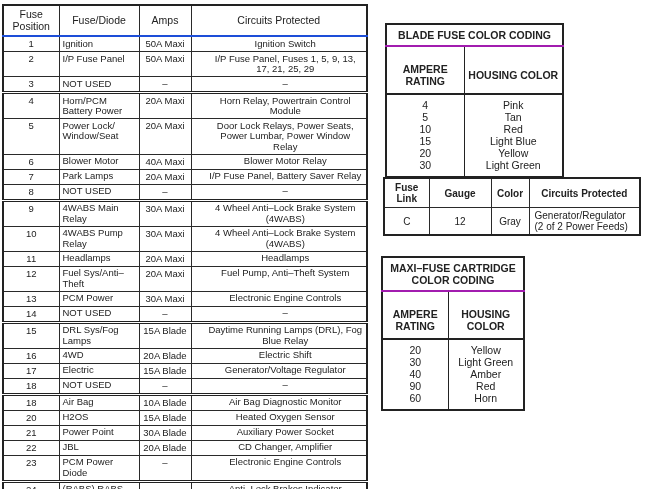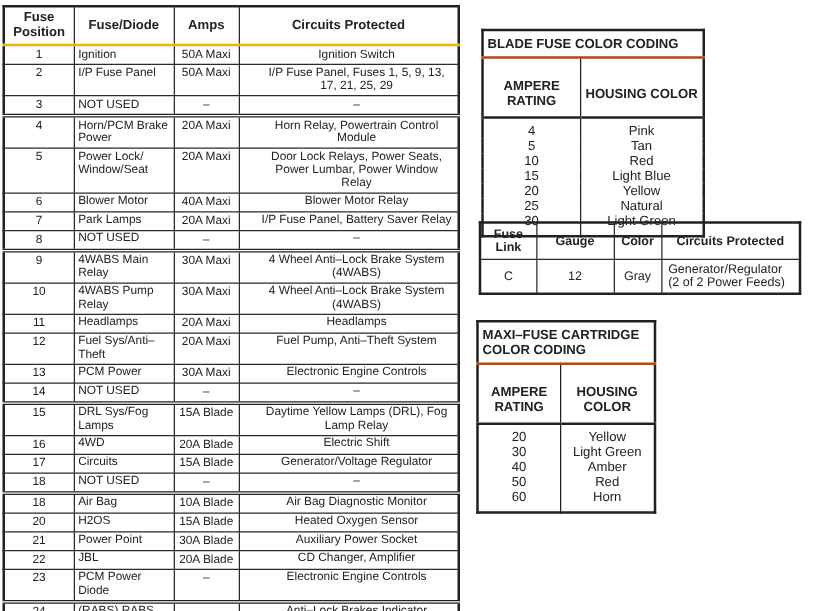--- a/index.html
+++ b/index.html
@@ -31,25 +31,25 @@
     font-size: 9.5px;
     line-height: 10.5px;
   }
   #main-table th, #main-table td {
     border: 1px solid #2a2a2a;
     vertical-align: top;
   }
   #main-table thead th {
     font-size: 10.5px;
     line-height: 11.5px;
-    font-weight: bold;
+    font-weight: normal;
     text-align: center;
     vertical-align: middle;
     padding: 3px 2px;
-    border-bottom: 2px solid #eab308;
+    border-bottom: 2px solid #1d4ed8;
   }
   #main-table td { padding: 1.5px 3px; }
   #main-table td.c-pos { text-align: center; padding-top: 2px; }
   #main-table td.c-fuse { text-align: left; }
   #main-table td.c-amps { text-align: center; padding-top: 2px; padding-left: 1px; padding-right: 1px; }
   #main-table td.c-circ { text-align: center; padding-left: 16px; }
   
   #main-table tbody tr:nth-of-type(4) td,
   #main-table tbody tr:nth-of-type(9) td,
   #main-table tbody tr:nth-of-type(15) td,
@@ -58,24 +58,24 @@
     border-top: 3px double #222222;
   }
 
   
   .coding-table {
     border: 2px solid #222222;
     font-size: 10.5px;
   }
   .coding-table .title-row th {
     font-weight: bold;
-    text-align: left;
+    text-align: center;
     padding: 4px 3px;
     line-height: 12px;
-    border-bottom: 2px solid #c2410c;
+    border-bottom: 2px solid #a21caf;
   }
   .coding-table .head-row th {
     font-weight: bold;
     text-align: center;
     padding: 16px 2px 6px;
     line-height: 12px;
     border-bottom: 2px solid #222222;
   }
   .coding-table .head-row th + th { border-left: 1.5px solid #222222; }
   .coding-table tbody td {
@@ -149,21 +149,21 @@
 
         <tr>
           <td class="c-pos">3</td>
           <td class="c-fuse">NOT USED</td>
           <td class="c-amps">–</td>
           <td class="c-circ">–</td>
         </tr>
 
         <tr>
           <td class="c-pos">4</td>
-          <td class="c-fuse">Horn/PCM Brake Power</td>
+          <td class="c-fuse">Horn/PCM Battery Power</td>
           <td class="c-amps">20A Maxi</td>
           <td class="c-circ">Horn Relay, Powertrain Control Module</td>
         </tr>
 
         <tr>
           <td class="c-pos">5</td>
           <td class="c-fuse">Power Lock/ Window/Seat</td>
           <td class="c-amps">20A Maxi</td>
           <td class="c-circ">Door Lock Relays, Power Seats, Power Lumbar, Power Window Relay</td>
         </tr>
@@ -228,33 +228,33 @@
           <td class="c-pos">14</td>
           <td class="c-fuse">NOT USED</td>
           <td class="c-amps">–</td>
           <td class="c-circ">–</td>
         </tr>
 
         <tr>
           <td class="c-pos">15</td>
           <td class="c-fuse">DRL Sys/Fog Lamps</td>
           <td class="c-amps">15A Blade</td>
-          <td class="c-circ">Daytime Yellow Lamps (DRL), Fog Lamp Relay</td>
+          <td class="c-circ">Daytime Running Lamps (DRL), Fog Blue Relay</td>
         </tr>
 
         <tr>
           <td class="c-pos">16</td>
           <td class="c-fuse">4WD</td>
           <td class="c-amps">20A Blade</td>
           <td class="c-circ">Electric Shift</td>
         </tr>
 
         <tr>
           <td class="c-pos">17</td>
-          <td class="c-fuse">Circuits</td>
+          <td class="c-fuse">Electric</td>
           <td class="c-amps">15A Blade</td>
           <td class="c-circ">Generator/Voltage Regulator</td>
         </tr>
 
         <tr>
           <td class="c-pos">18</td>
           <td class="c-fuse">NOT USED</td>
           <td class="c-amps">–</td>
           <td class="c-circ">–</td>
         </tr>
@@ -338,24 +338,20 @@
         <tr>
           <td>15</td>
           <td>Light Blue</td>
         </tr>
 
         <tr>
           <td>20</td>
           <td>Yellow</td>
         </tr>
 
-        <tr>
-          <td>25</td>
-          <td>Natural</td>
-        </tr>
 
         <tr>
           <td>30</td>
           <td>Light Green</td>
         </tr>
       </tbody>
   </table>
 
   <table id="fuselink-table">
     <colgroup>
@@ -408,21 +404,21 @@
           <td>30</td>
           <td>Light Green</td>
         </tr>
 
         <tr>
           <td>40</td>
           <td>Amber</td>
         </tr>
 
         <tr>
-          <td>50</td>
+          <td>90</td>
           <td>Red</td>
         </tr>
 
         <tr>
           <td>60</td>
           <td>Horn</td>
         </tr>
       </tbody>
   </table>
 

